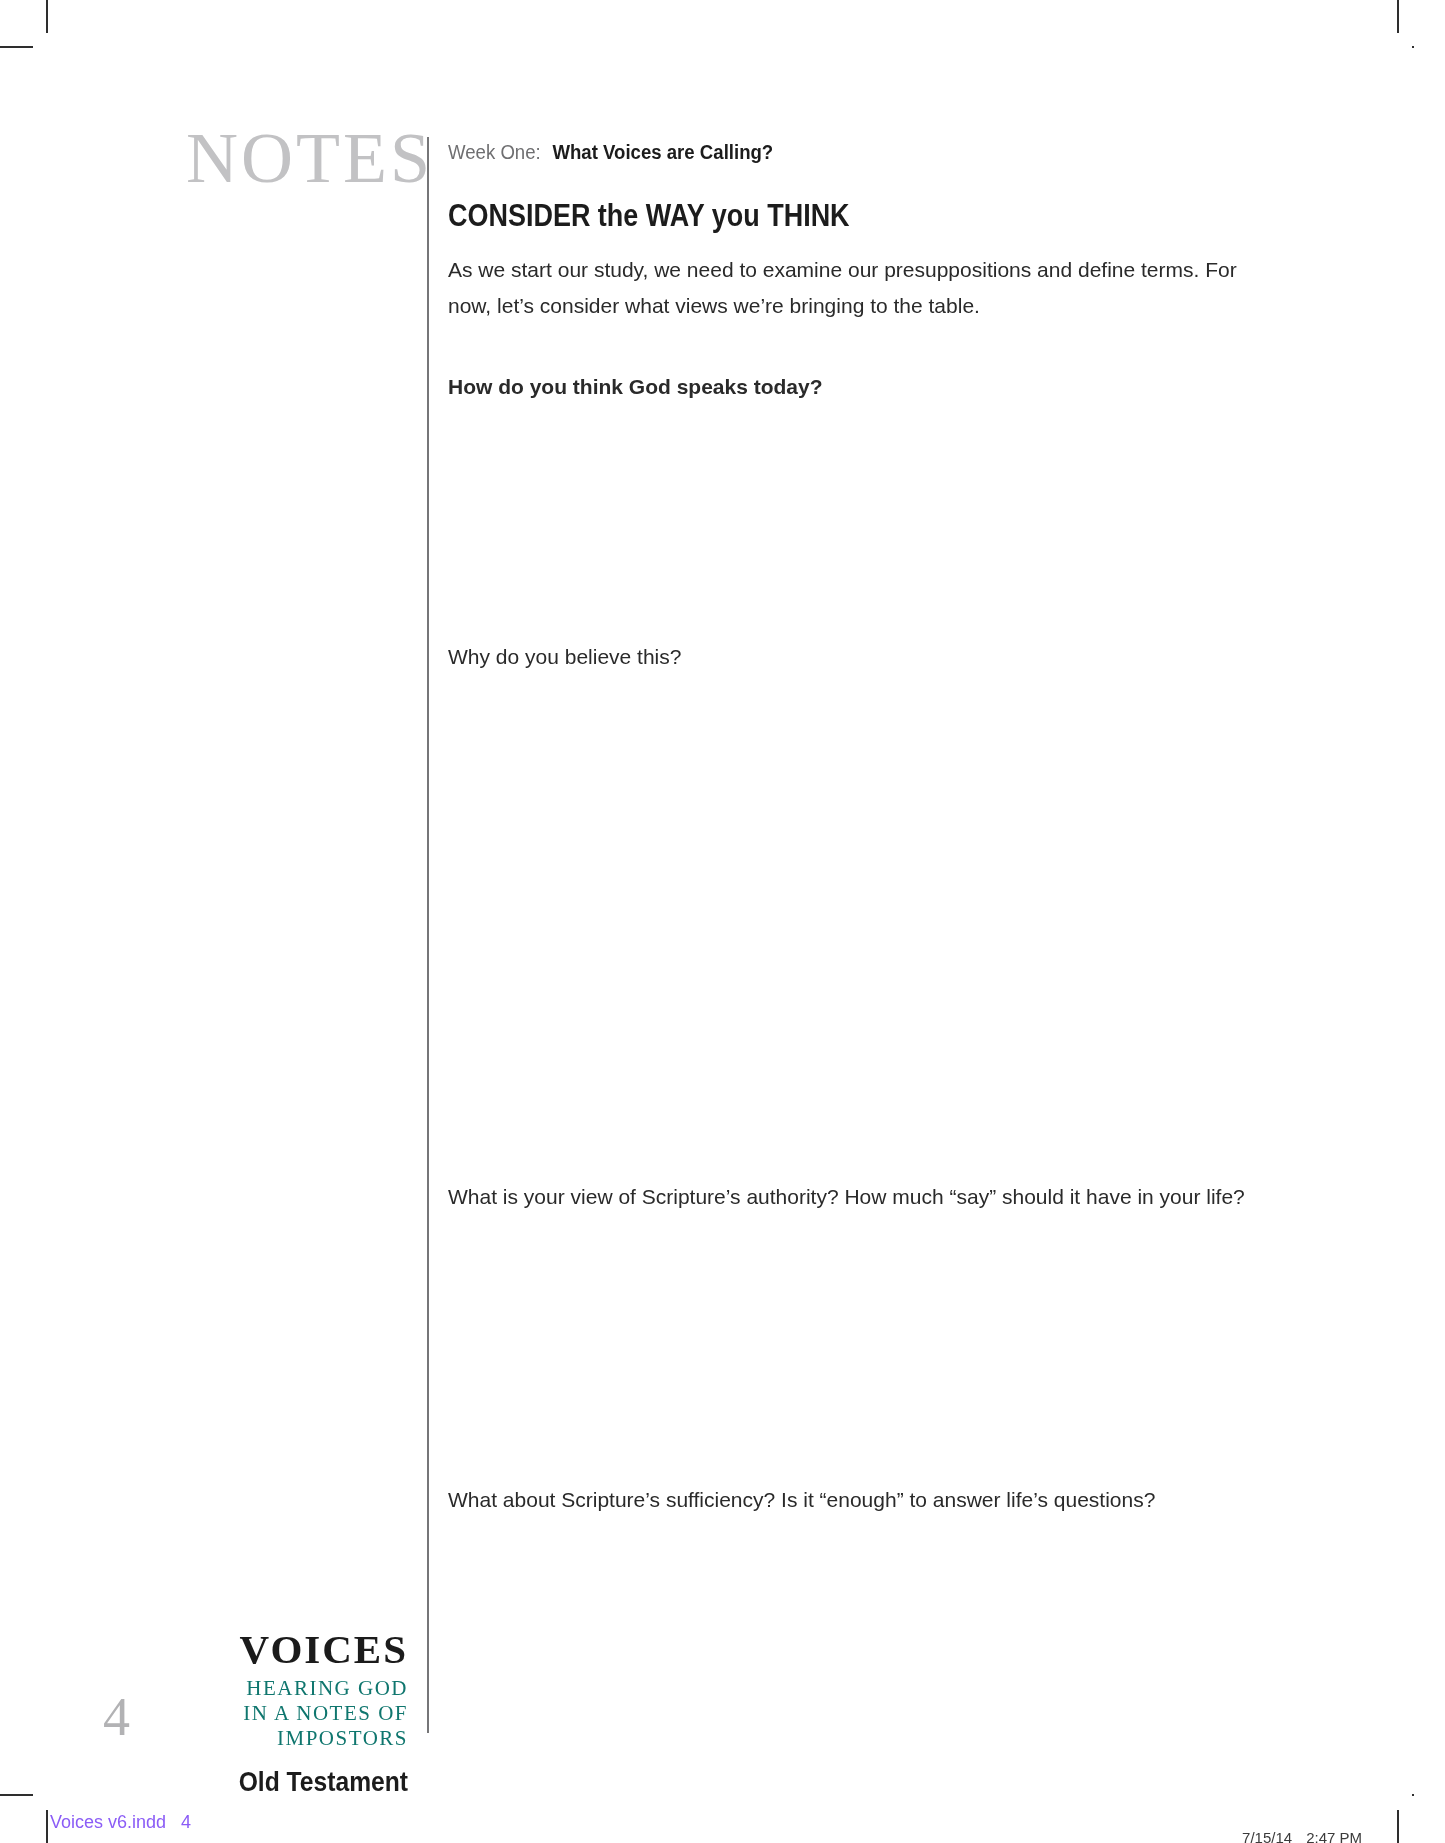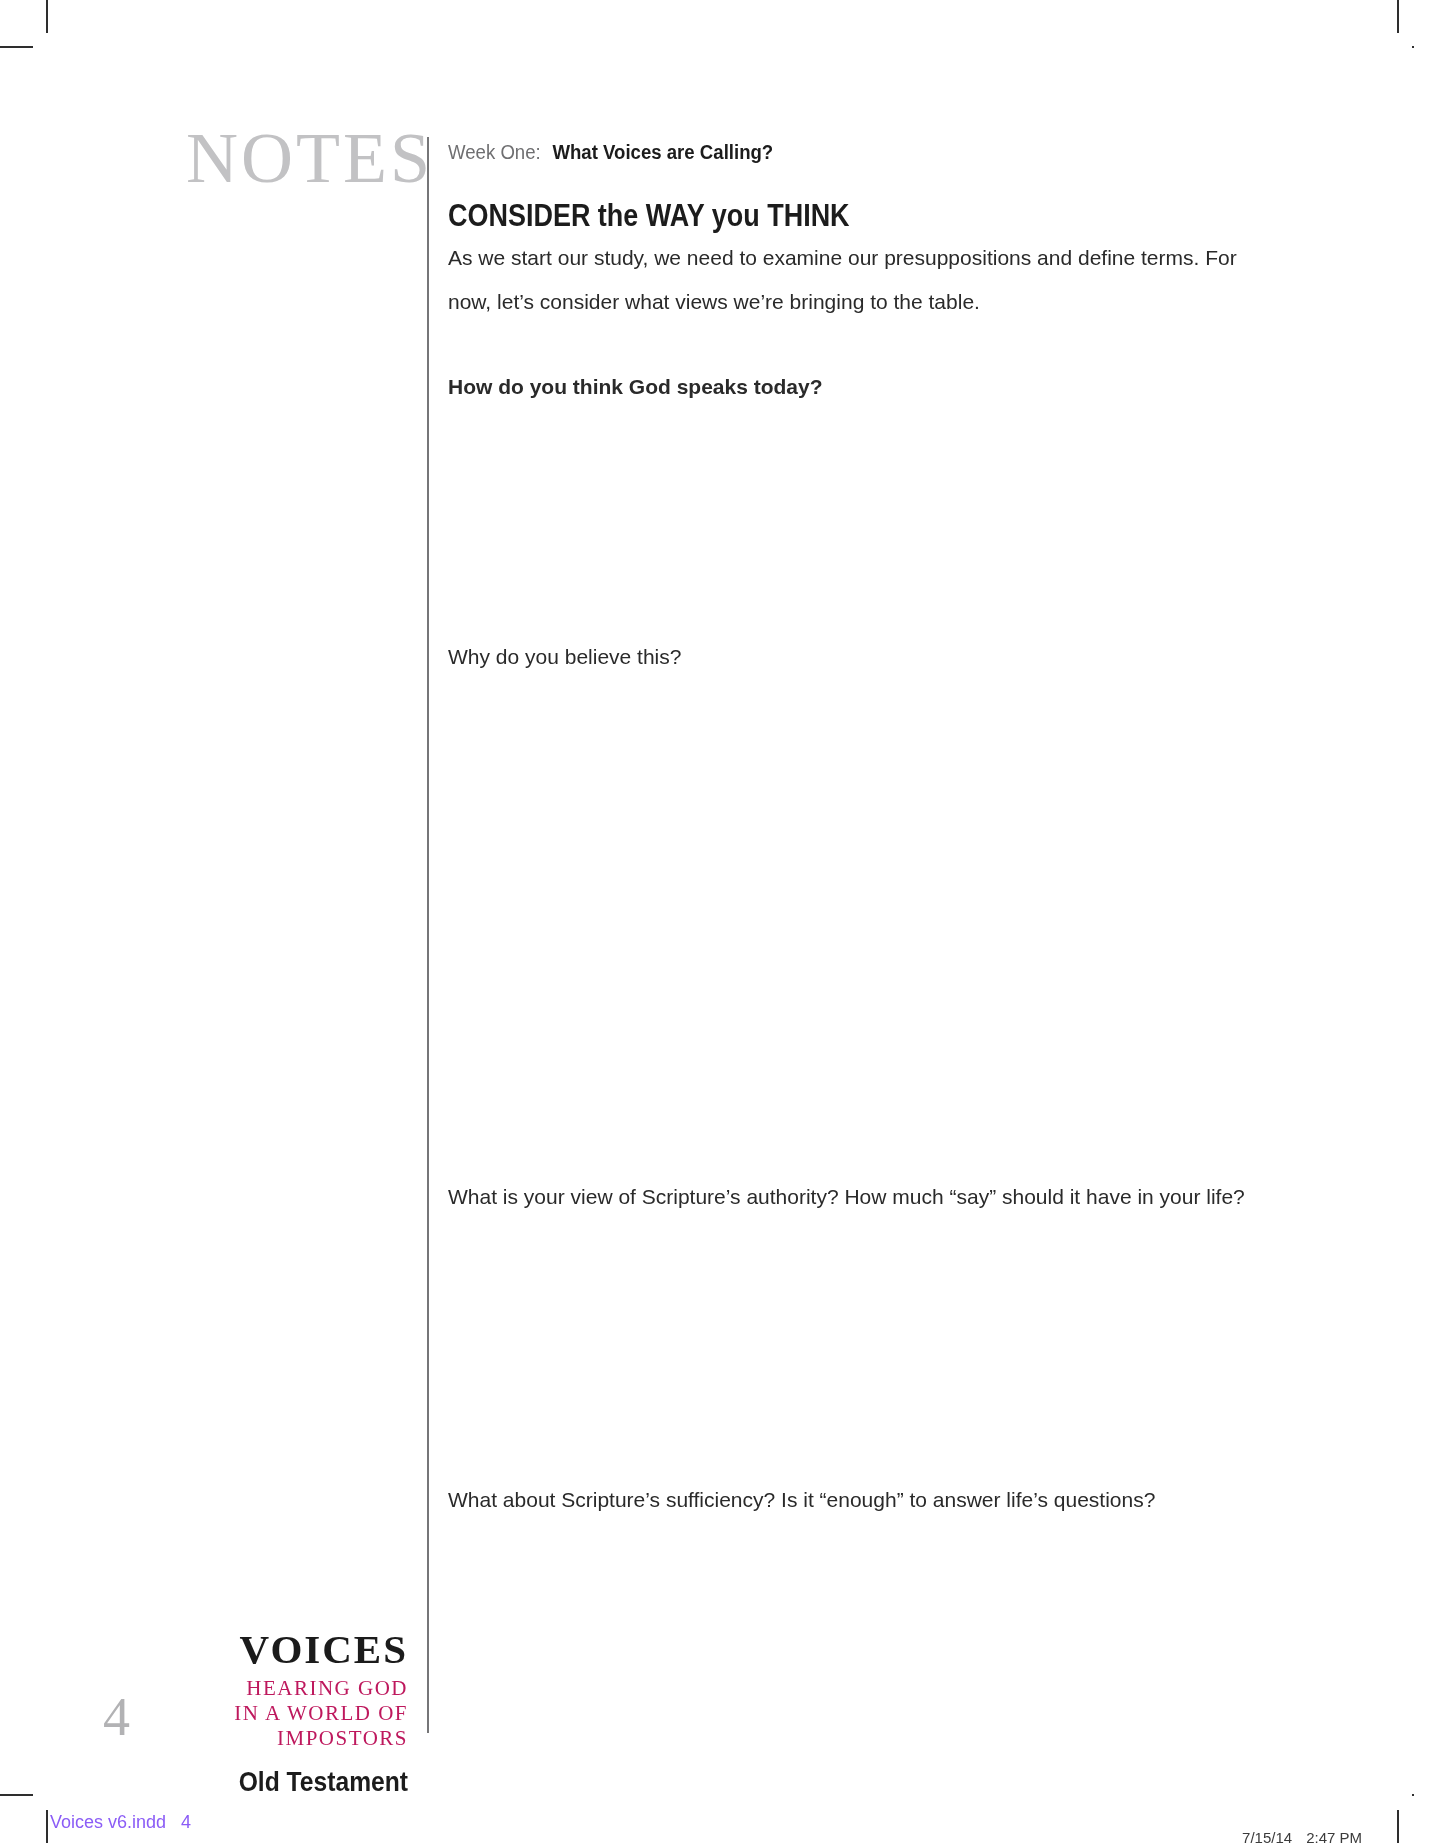--- a/index.html
+++ b/index.html
@@ -73,24 +73,24 @@
     font-weight: bold;
     color: #1c1c1c;
     white-space: nowrap;
     transform: scaleX(0.87);
     transform-origin: left center;
   }
 
   .intro-paragraph {
     position: absolute;
     left: 448px;
-    top: 236px;
+    top: 252px;
     width: 815px;
     font-size: 21px;
-    line-height: 44px;
+    line-height: 36px;
     color: #2a2a2a;
   }
 
   .question {
     position: absolute;
     left: 448px;
     width: 815px;
     font-size: 21px;
     line-height: 32px;
     color: #2a2a2a;
@@ -115,21 +115,21 @@
     line-height: 42px;
     font-weight: bold;
     letter-spacing: 2px;
     color: #1b1b1b;
   }
   .brand-sub {
     font-family: "Liberation Serif", serif;
     font-size: 21px;
     line-height: 25px;
     letter-spacing: 1.5px;
-    color: #be185d;
+    color: #0f766e;
   }
   .brand-sub-wrap { margin-top: 6px; }
   .brand-testament {
     margin-top: 16px;
     font-size: 28px;
     line-height: 30px;
     font-weight: bold;
     color: #1c1c1c;
     transform: scaleX(0.88);
     transform-origin: right center;
@@ -192,21 +192,21 @@
 
   <div class="question q1">How do you think God speaks today?</div>
   <div class="question q2">Why do you believe this?</div>
   <div class="question q4">What is your view of Scripture’s authority? How much “say” should it have in your life?</div>
   <div class="question q5">What about Scripture’s sufficiency? Is it “enough” to answer life’s questions?</div>
 
   <div class="brand-block">
     <div class="brand-title">VOICES</div>
     <div class="brand-sub-wrap">
       <div class="brand-sub">HEARING GOD</div>
-      <div class="brand-sub">IN A WORLD OF</div>
+      <div class="brand-sub">IN A NOTES OF</div>
       <div class="brand-sub">IMPOSTORS</div>
     </div>
     <div class="brand-testament">Old Testament</div>
   </div>
 
   <div class="page-number">4</div>
 
   <div class="slug-left">Voices v6.indd   4</div>
   <div class="slug-right">
     <span class="slug-date">7/15/14</span><span class="slug-time">2:47 PM</span>

